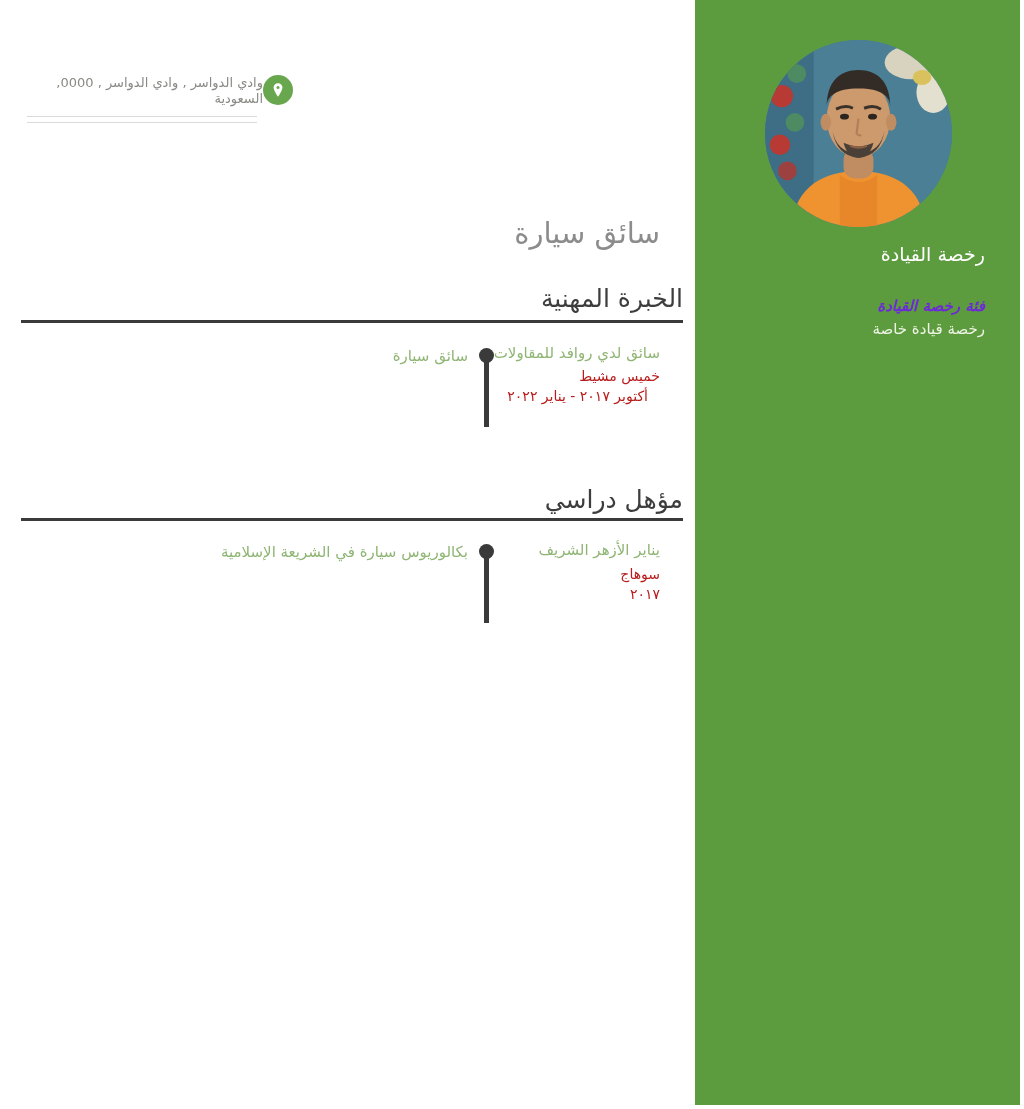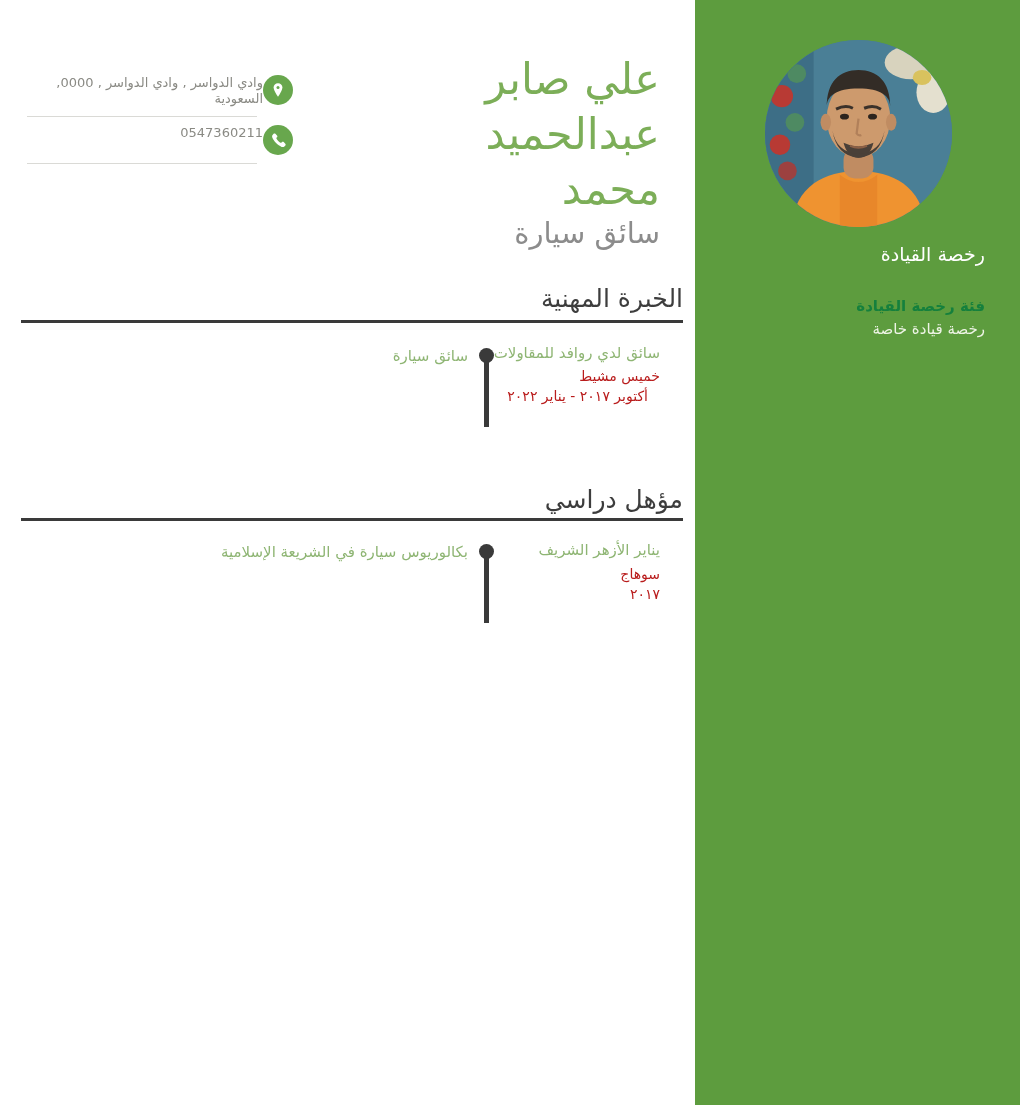--- a/index.html
+++ b/index.html
@@ -18,21 +18,21 @@
     position:absolute; top:40px; left:765px; width:187px; height:187px;
     border-radius:50%; overflow:hidden; background:#48808f;
   }
   .photo svg { display:block; width:100%; height:100%; }
   .sb-title {
     position:absolute; top:243px; right:39px; direction:rtl;
     color:#ffffff; font-size:19px;
   }
   .sb-label {
     position:absolute; top:297px; right:39px; direction:rtl;
-    color:#15803d; font-size:15px; font-weight:bold;
+    color:#6d28d9; font-size:15px; font-weight:bold;font-style:italic;
   }
   .sb-value {
     position:absolute; top:320px; right:39px; direction:rtl;
     color:#eef4e6; font-size:15px;
   }
 
   
   .contact { position:absolute; top:72px; left:25px; width:268px; direction:rtl; }
   .c-row { display:flex; align-items:flex-start; gap:0; padding:3px 0; }
   .c-icon {
@@ -101,32 +101,23 @@
     <div class="c-row">
       <span class="c-icon">
         <svg viewBox="0 0 16 16">
             <path fill="#ffffff" d="M8 1.2c-2.5 0-4.4 1.9-4.4 4.3 0 3 4.4 9.3 4.4 9.3s4.4-6.3 4.4-9.3C12.4 3.1 10.5 1.2 8 1.2z"></path>
             <circle cx="8" cy="5.6" r="1.5" fill="#68a74d"></circle>
           </svg>
       </span>
       <span class="c-text">وادي الدواسر , وادي الدواسر , 0000, السعودية</span>
     </div>
     <div class="c-sep"></div>
-    <div class="c-row">
-      <span class="c-icon">
-        <svg viewBox="0 0 16 16">
-            <path fill="#ffffff" d="M3.6 1.8c.5-.5 1.3-.5 1.8 0l1.6 1.6c.5.5.5 1.3 0 1.8l-.8.8c.4 1 1.1 2 2 2.9.9.9 1.9 1.6 2.9 2l.8-.8c.5-.5 1.3-.5 1.8 0l1.6 1.6c.5.5.5 1.3 0 1.8l-.9.9c-.7.7-1.8.9-2.8.5-1.9-.8-3.8-2.1-5.5-3.8C4.4 9.4 3.1 7.5 2.3 5.6c-.4-1-.2-2.1.5-2.8l.8-1z"></path>
-          </svg>
-      </span>
-      <span class="c-text">0547360211</span>
-    </div>
     <div class="c-sep"></div>
   </div>
 
-  <h1 class="name">علي صابر عبدالحميد محمد</h1>
   <div class="job-title">سائق سيارة</div>
 
   <div class="sec-title exp">الخبرة المهنية</div>
   <div class="rule exp"></div>
   <div>
     <div class="green-line company">سائق لدي روافد للمقاولات</div>
     <div class="gray-line exp-loc">خميس مشيط</div>
     <div class="gray-line exp-dates">أكتوبر ٢٠١٧ - يناير ٢٠٢٢</div>
     <div class="tl-dot exp"></div>
     <div class="tl-line exp"></div>

